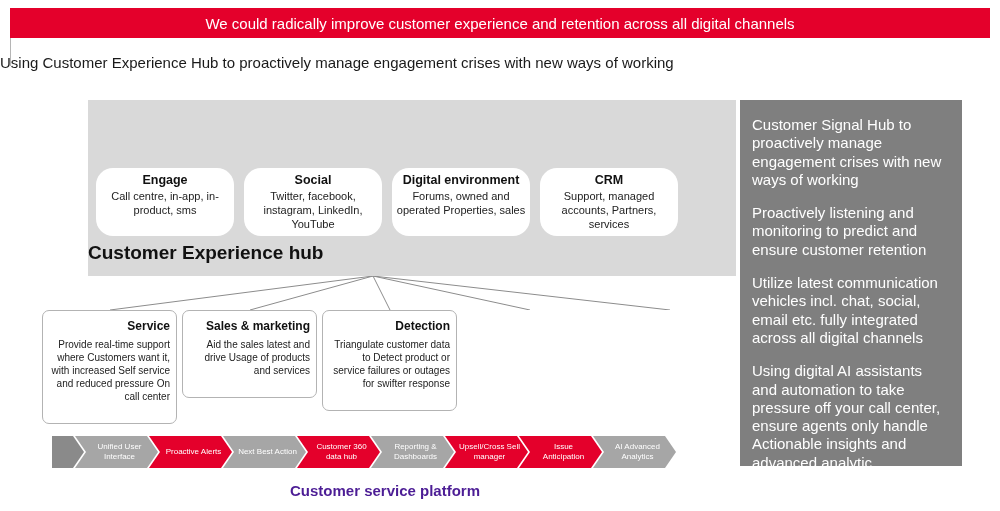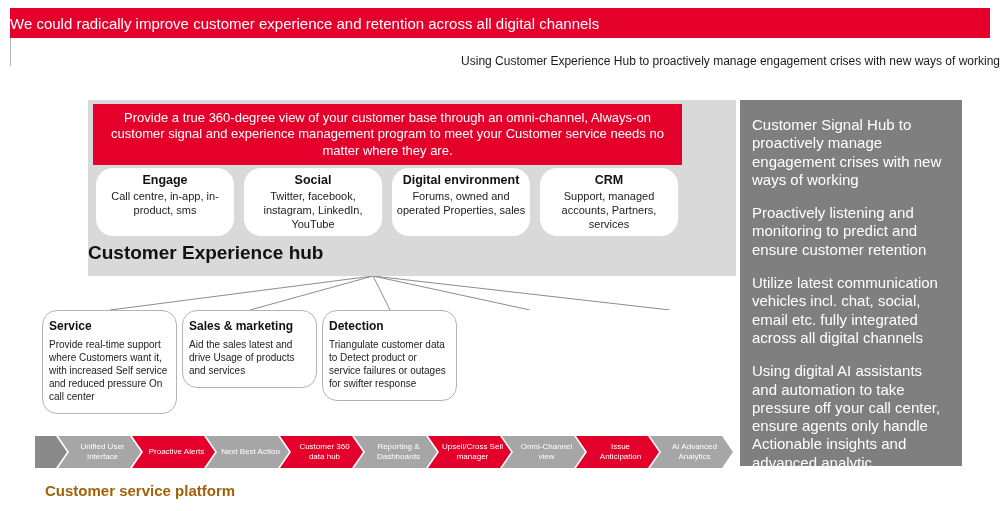--- a/index.html
+++ b/index.html
@@ -2,27 +2,27 @@
 <html><head>
 <meta charset="utf-8">
 <style>
   * { margin:0; padding:0; box-sizing:border-box; }
   body { background:#ffffff; font-family:"Liberation Sans", sans-serif; }
   .page { position:relative; width:1000px; height:511px; background:#ffffff; overflow:hidden; }
 
   .banner {
     position:absolute; left:10px; top:8px; width:980px; height:30px;
     background:#E4002B; color:#ffffff; font-size:15px;
-    display:flex; align-items:center; 
+    display:flex; align-items:center; justify-content:center;
   }
   .left-tick { position:absolute; left:10px; top:38px; width:1px; height:28px; background:#b5b5b5; }
 
   .subtitle {
     position:absolute; left:0; top:54px; width:1000px;
-    text-align:right; font-size:12px; color:#1a1a1a;
+    text-align:left; font-size:15px; color:#1a1a1a;
   }
 
   .hub-box { position:absolute; left:88px; top:100px; width:648px; height:176px; background:#D9D9D9; }
   .hub-intro {
     position:absolute; left:5px; top:4px; width:589px;
     background:#E4002B; color:#ffffff; font-size:13px; line-height:1.25;
     text-align:center; padding:6px 10px;
   }
   .channels { position:absolute; left:8px; top:68px; display:flex; gap:10px; }
   .channel { width:138px; min-height:64px; background:#ffffff; text-align:center; padding:5px 4px;border-radius:17px; }
@@ -31,44 +31,44 @@
   .hub-title {
     position:absolute; left:0; top:142px; width:600px;
     text-align:left; font-size:19px; font-weight:bold; color:#111;
   }
 
   .connectors { position:absolute; left:0; top:276px; width:760px; height:34px; }
   .connectors line { stroke:#8c8c8c; stroke-width:1; }
 
   .usecases { position:absolute; left:42px; top:310px; display:flex; gap:5px; align-items:flex-start; }
   .usecase {
-    width:135px; background:#ffffff; border:1px solid #b3b3b3; border-radius:15px;
-    padding:8px 6px 10px 6px; text-align:left;
+    width:135px; background:#ffffff; border:1px solid #b3b3b3; border-radius:7px;
+    padding:8px 6px 20px 6px; text-align:right;
   }
   .usecase .u-title { font-size:12px; font-weight:bold; color:#111; margin-bottom:5px; }
   .usecase .u-body  { font-size:10px; line-height:1.3; color:#222; }
 
-  .chevrons { position:absolute; left:35px; top:436px; height:16px; display:flex; }
+  .chevrons { position:absolute; left:52px; top:436px; height:16px; display:flex; }
   .chev {
     height:32px; width:83px; margin-left:-9px;
     display:flex; align-items:center; justify-content:center;
     padding:0 8px 0 14px; color:#ffffff; font-size:8px; line-height:1.2; text-align:center;
     clip-path: polygon(0 0, calc(100% - 11px) 0, 100% 50%, calc(100% - 11px) 100%, 0 100%, 11px 50%);
   }
   .chev.lead {
     width:32px; margin-left:0; padding:0;
     clip-path: polygon(0 0, calc(100% - 11px) 0, 100% 50%, calc(100% - 11px) 100%, 0 100%);
     background:#8a8a8a;
   }
   .chev.gray { background:#A6A6A6; }
   .chev.red  { background:#E4002B; }
 
   .platform-label {
     position:absolute; left:0; top:482px; width:770px;
-    font-size:15px; font-weight:bold; color:#a16207;padding-left:45px;
+    text-align:center; font-size:15px; font-weight:bold; color:#4c1d95;
   }
 
   .sidebar {
     position:absolute; left:740px; top:100px; width:222px; height:366px;
     background:#7F7F7F; color:#ffffff; padding:16px 12px;
     font-size:15px; line-height:1.22;
   }
   .sidebar p { margin-bottom:15px; }
 </style>
 </head>
@@ -77,21 +77,20 @@
 <div class="page">
 
   <div class="banner">
     <span>We could radically improve customer experience and retention across all digital channels</span>
   </div>
   <div class="left-tick"></div>
 
   <div class="subtitle">Using Customer Experience Hub to proactively manage engagement crises with new ways of working</div>
 
   <div class="hub-box">
-    <div class="hub-intro">Provide a true 360-degree view of your customer base through an omni-channel, Always-on customer signal and experience management program to meet your Customer service needs no matter where they are.</div>
 
     <div class="channels">
       <div class="channel">
         <div class="c-title">Engage</div>
         <div class="c-body">Call centre, in-app, in-product, sms</div>
       </div>
       <div class="channel">
         <div class="c-title">Social</div>
         <div class="c-body">Twitter, facebook, instagram, LinkedIn, YouTube</div>
       </div>
@@ -144,23 +143,20 @@
     </div>
     <div class="chev red">
       <span>Customer 360 data hub</span>
     </div>
     <div class="chev gray">
       <span>Reporting &amp; Dashboards</span>
     </div>
     <div class="chev red">
       <span>Upsell/Cross Sell manager</span>
     </div>
-    <div class="chev gray">
-      <span>Omni-Channel view</span>
-    </div>
     <div class="chev red">
       <span>Issue Anticipation</span>
     </div>
     <div class="chev gray">
       <span>AI Advanced Analytics</span>
     </div>
   </div>
 
   <div class="platform-label">Customer service platform</div>
 

